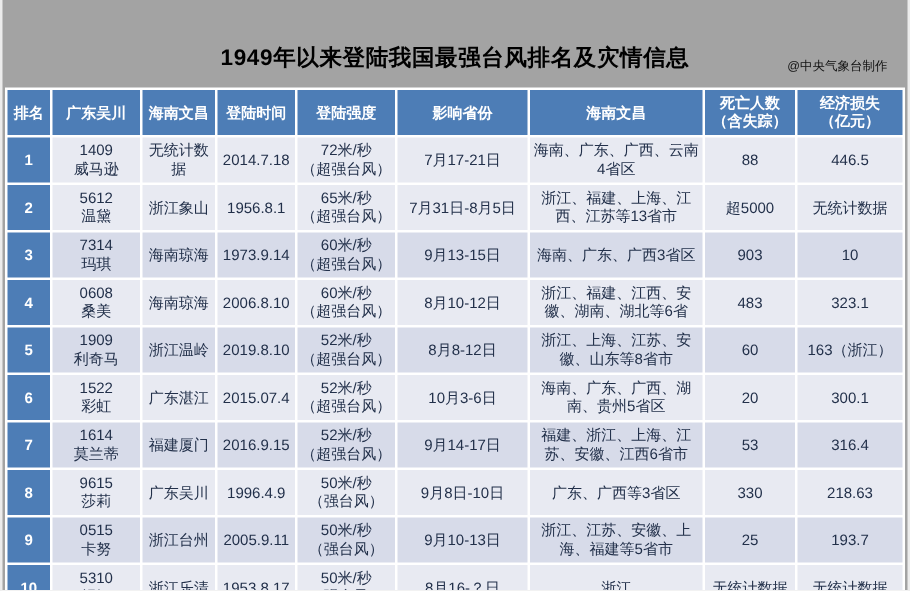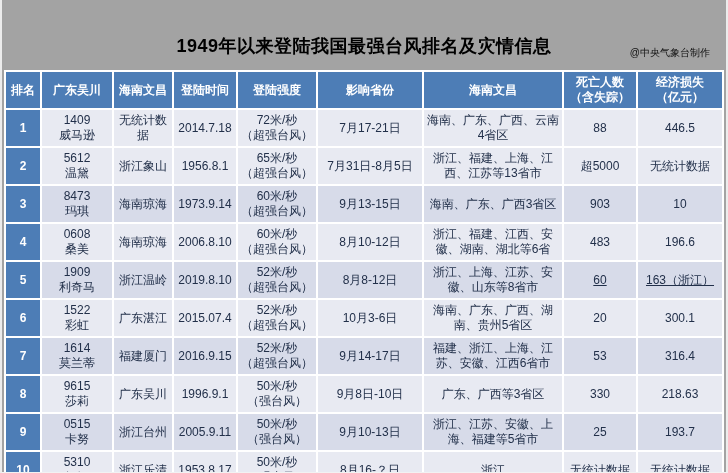--- a/index.html
+++ b/index.html
@@ -56,21 +56,21 @@
     height: 26px;
   }
   td.rank {
     background: #4d7db6;
     color: #ffffff;
     font-weight: bold;
   }
   tr.light td.cell { background: #e8eaf2; }
   tr.dark  td.cell { background: #d7dbe9; }
   td.cell { color: #22304a; }
-  td.u { text-decoration: underline; }
+  td.u { }
 </style>
 </head>
 <body>
 
 <div class="page">
   <h1 class="title">1949年以来登陆我国最强台风排名及灾情信息</h1>
   <div class="credit">@中央气象台制作</div>
 
   <table class="typhoon">
     <colgroup>
@@ -121,21 +121,21 @@
           <td class="cell">1956.8.1</td>
           <td class="cell">65米/秒
 （超强台风）</td>
           <td class="cell">7月31日-8月5日</td>
           <td class="cell">浙江、福建、上海、江西、江苏等13省市</td>
           <td class="cell">超5000</td>
           <td class="cell">无统计数据</td>
         </tr>
         <tr class="dark">
           <td class="rank">3</td>
-          <td class="cell">8473
+          <td class="cell">7314
 玛琪</td>
           <td class="cell">海南琼海</td>
           <td class="cell">1973.9.14</td>
           <td class="cell">60米/秒
 （超强台风）</td>
           <td class="cell">9月13-15日</td>
           <td class="cell">海南、广东、广西3省区</td>
           <td class="cell">903</td>
           <td class="cell">10</td>
         </tr>
@@ -143,21 +143,21 @@
           <td class="rank">4</td>
           <td class="cell">0608
 桑美</td>
           <td class="cell">海南琼海</td>
           <td class="cell">2006.8.10</td>
           <td class="cell">60米/秒
 （超强台风）</td>
           <td class="cell">8月10-12日</td>
           <td class="cell">浙江、福建、江西、安徽、湖南、湖北等6省</td>
           <td class="cell">483</td>
-          <td class="cell">196.6</td>
+          <td class="cell">323.1</td>
         </tr>
         <tr class="dark">
           <td class="rank">5</td>
           <td class="cell">1909
 利奇马</td>
           <td class="cell">浙江温岭</td>
           <td class="cell">2019.8.10</td>
           <td class="cell">52米/秒
 （超强台风）</td>
           <td class="cell">8月8-12日</td>
@@ -189,21 +189,21 @@
           <td class="cell">9月14-17日</td>
           <td class="cell">福建、浙江、上海、江苏、安徽、江西6省市</td>
           <td class="cell">53</td>
           <td class="cell">316.4</td>
         </tr>
         <tr class="light">
           <td class="rank">8</td>
           <td class="cell">9615
 莎莉</td>
           <td class="cell">广东吴川</td>
-          <td class="cell">1996.9.1</td>
+          <td class="cell">1996.4.9</td>
           <td class="cell">50米/秒
 （强台风）</td>
           <td class="cell">9月8日-10日</td>
           <td class="cell">广东、广西等3省区</td>
           <td class="cell">330</td>
           <td class="cell">218.63</td>
         </tr>
         <tr class="dark">
           <td class="rank">9</td>
           <td class="cell">0515

